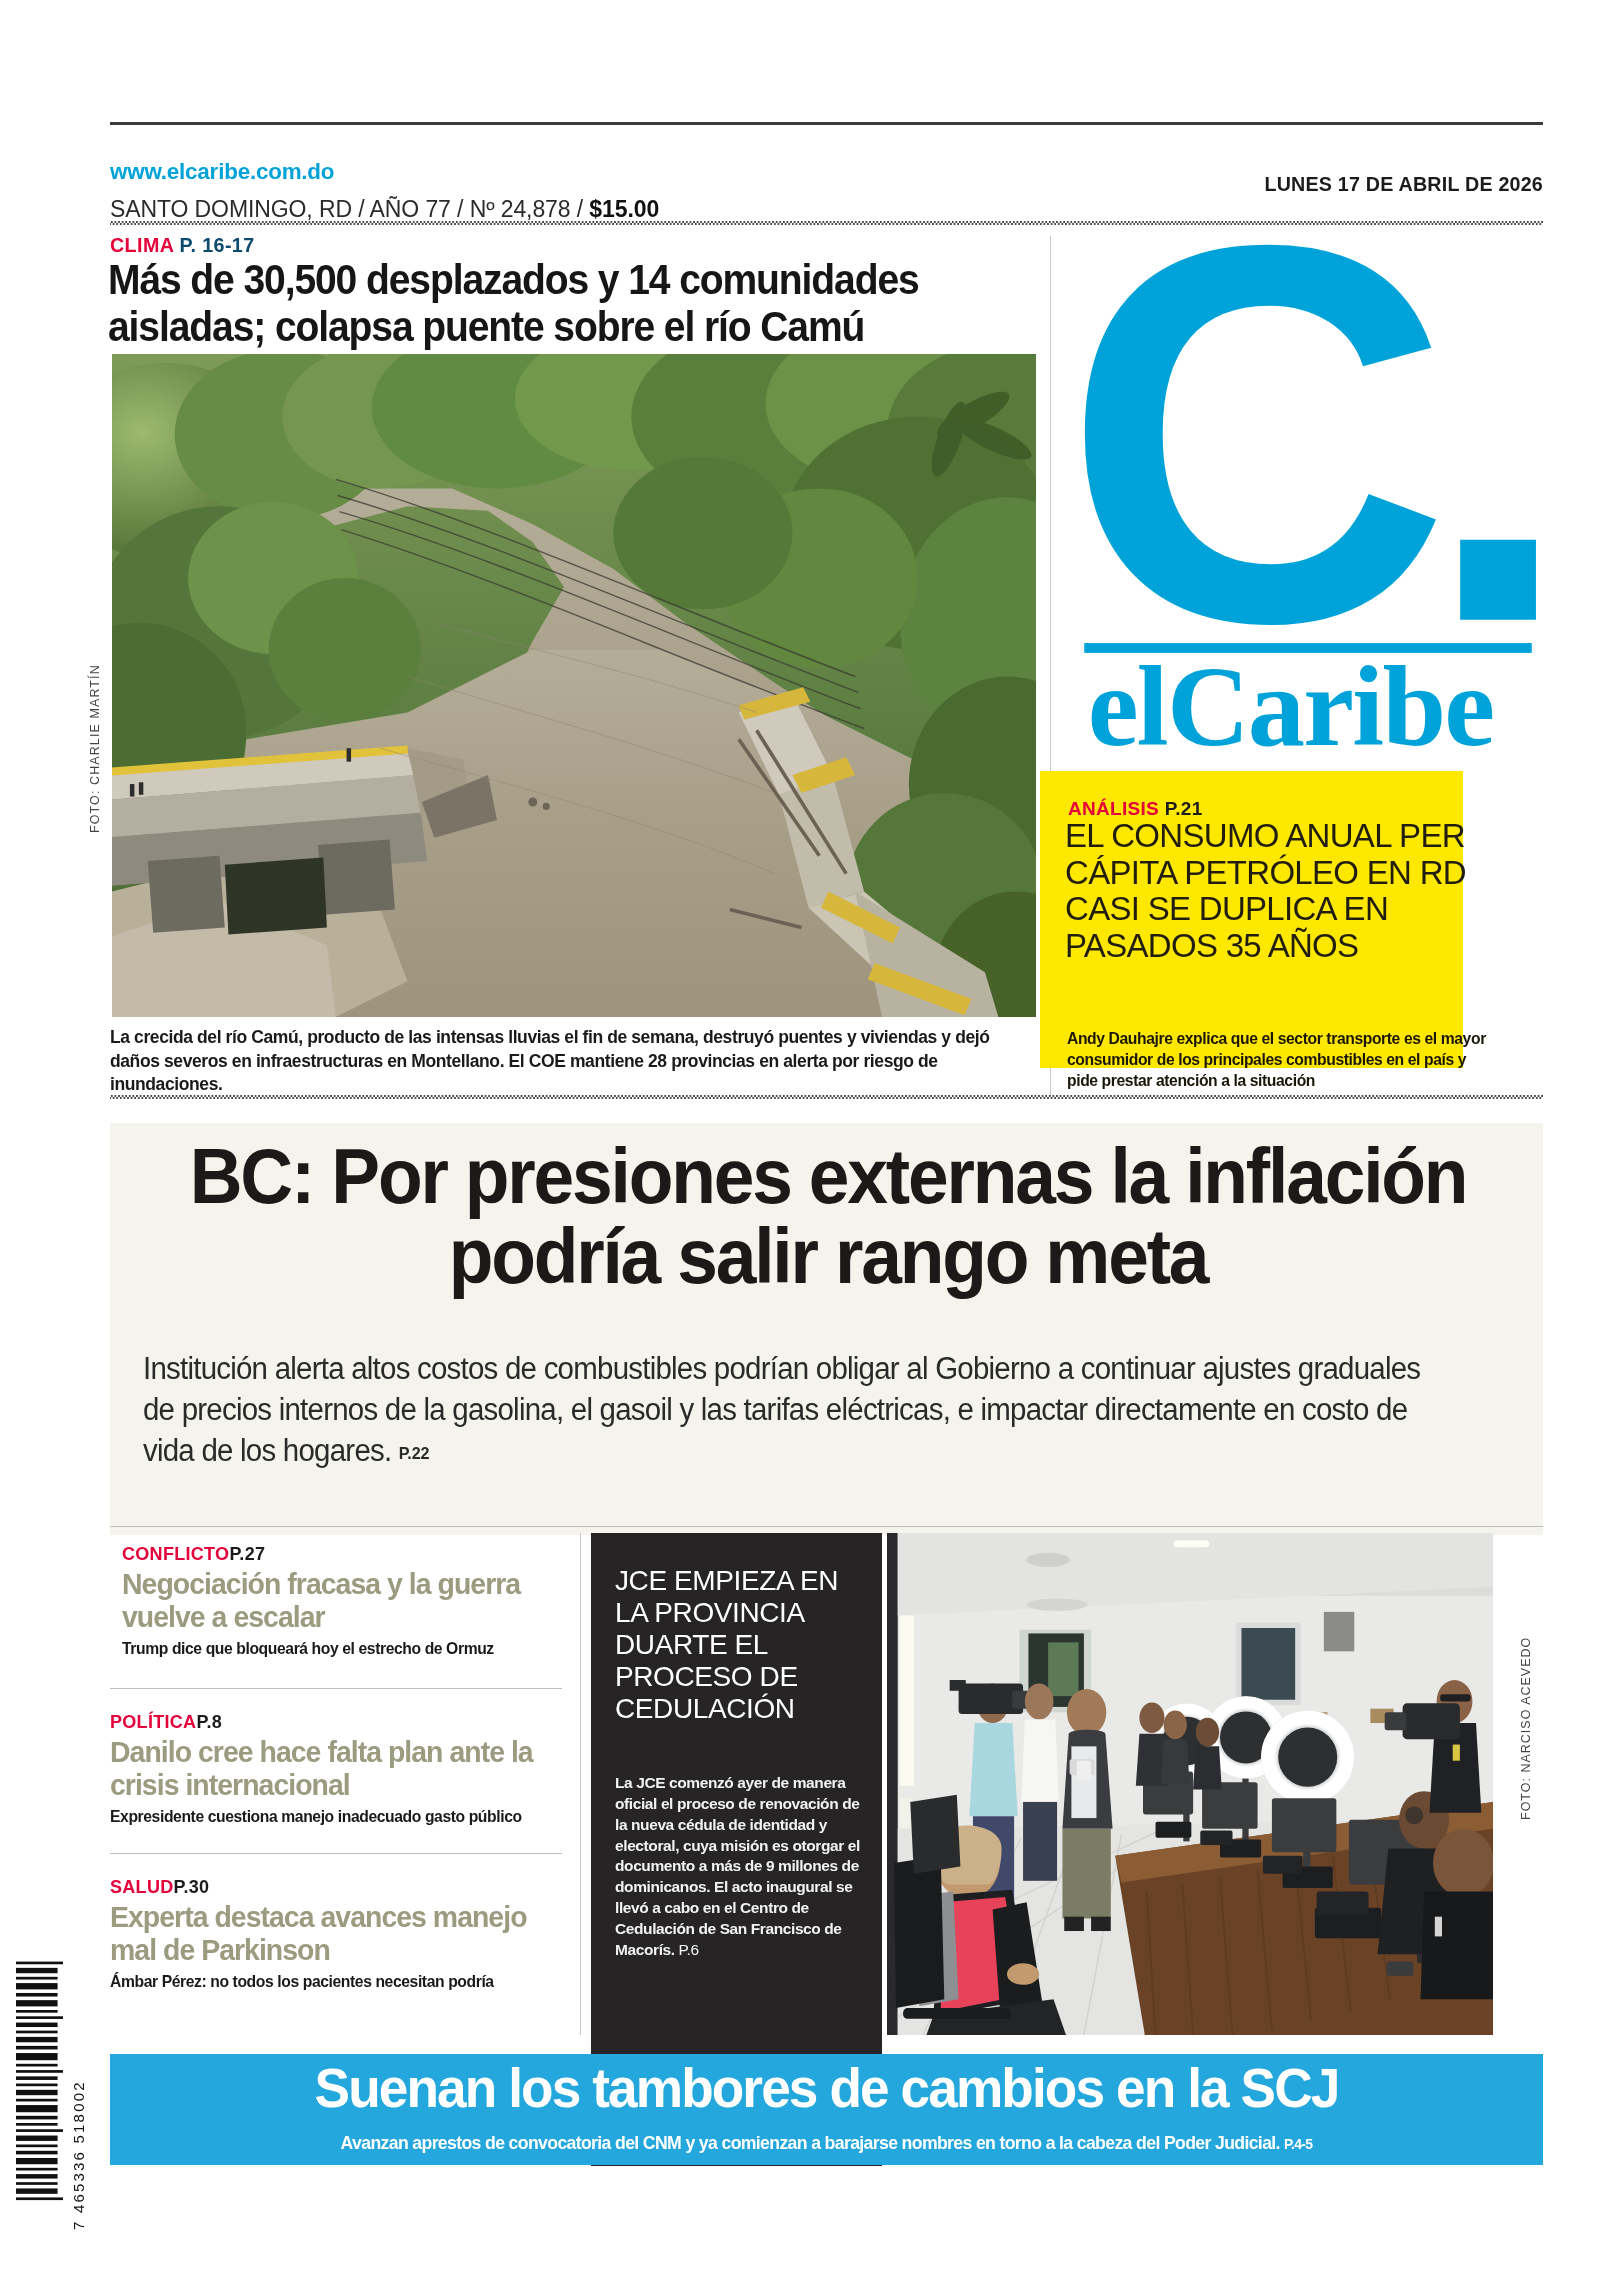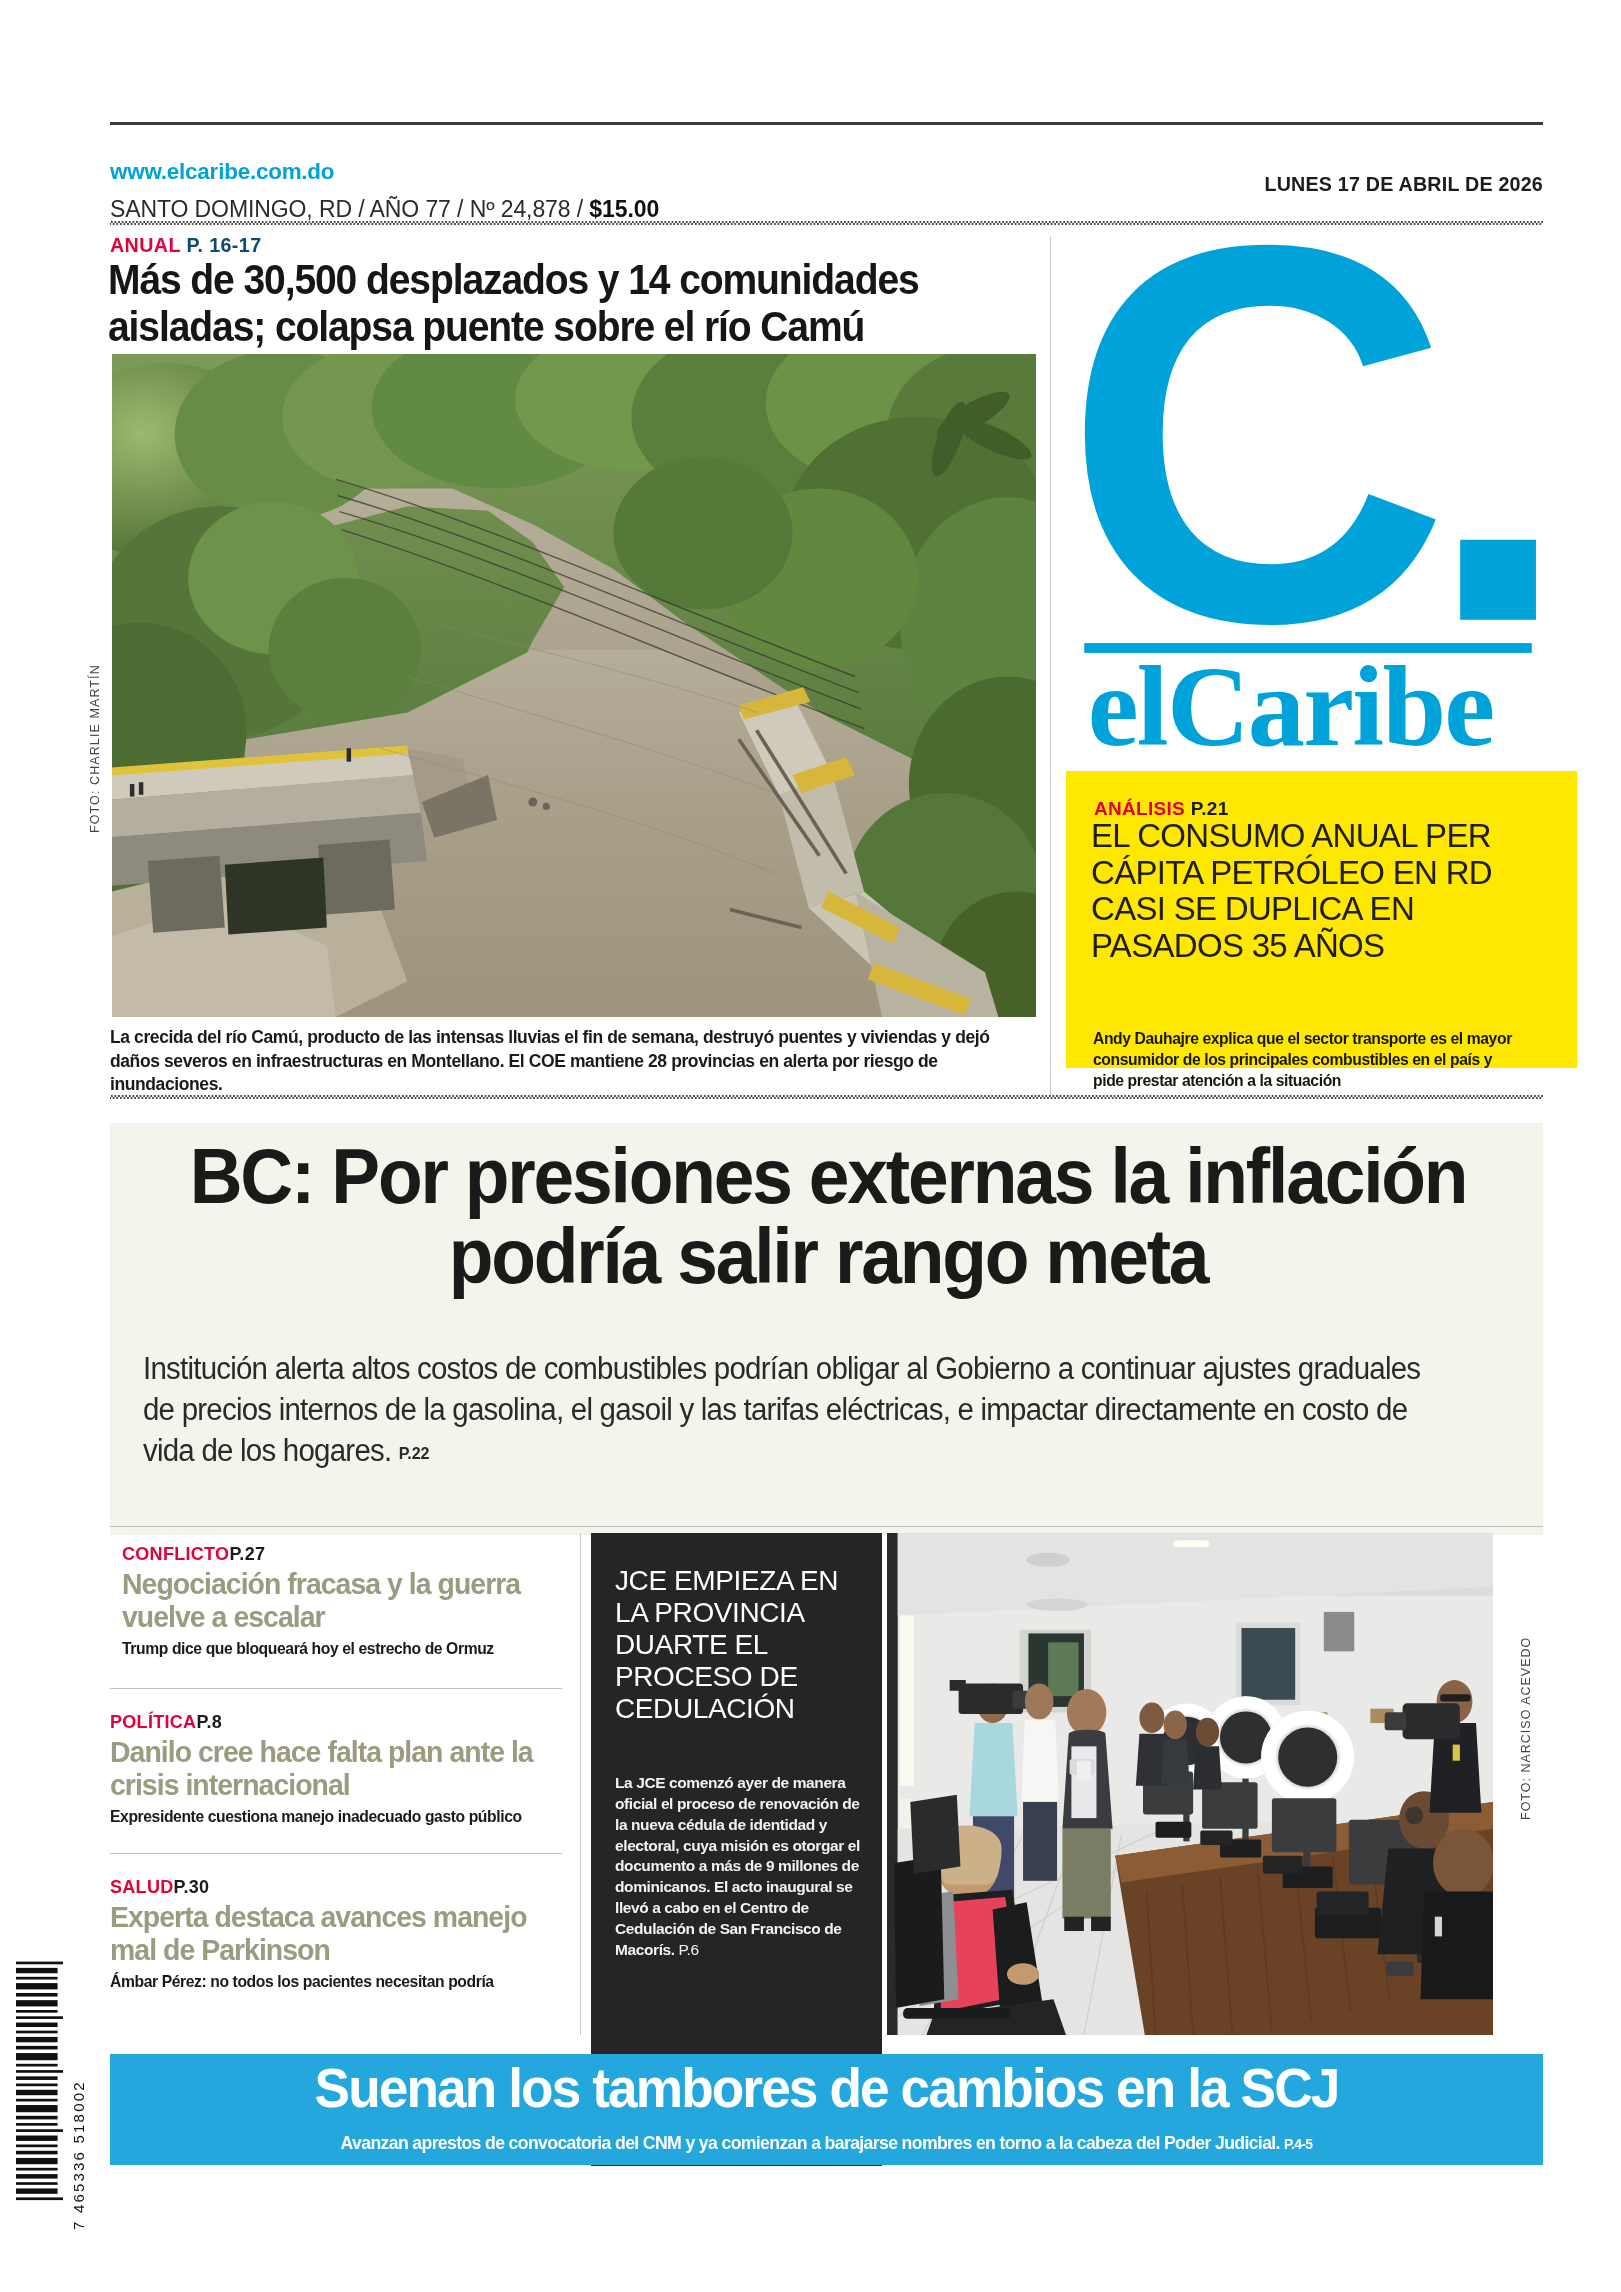--- a/index.html
+++ b/index.html
@@ -96,21 +96,21 @@
   
   .logo-block{
     position:absolute;left:1066px;top:235px;width:477px;height:528px;
   }
   .logo-word{
     position:absolute;left:9px;top:-9px;width:466px;
   }
 
   
   .yellowbox{
-    position:absolute;left:1066px;top:771px;width:511px;height:297px;
+    position:absolute;left:1040px;top:771px;width:423px;height:297px;
     background:#ffe800;
   }
   .yb-kicker{
     position:absolute;left:28px;top:27px;font-size:19px;font-weight:bold;letter-spacing:0.3px;
   }
   .yb-kicker .cat{color:#e4003a;}
   .yb-kicker .pg{color:#1c1c1c;}
   .yb-head{
     position:absolute;left:25px;top:47px;width:434px;
     font-size:33px;line-height:1.11;letter-spacing:-0.7px;
@@ -241,21 +241,21 @@
 
   <div class="masthead">
     <div class="site-url">www.elcaribe.com.do</div>
     <div class="issue-line"><span>SANTO DOMINGO, RD / AÑO 77 / Nº 24,878 / </span><b>$15.00</b></div>
     <div class="date-line">LUNES 17 DE ABRIL DE 2026</div>
   </div>
 
   <div class="dotrule dotrule-1"></div>
 
   <div class="kicker clima-kicker">
-    <span class="cat">ANUAL</span>
+    <span class="cat">CLIMA</span>
     <span class="pg">P. 16-17</span>
   </div>
 
   <div class="lead-head">Más de 30,500 desplazados y 14 comunidades aisladas; colapsa puente  sobre el río Camú</div>
 
   <div class="flood-wrap">
     <svg viewBox="0 0 1032 740" width="924" height="663" preserveAspectRatio="none">
       <defs>
         <linearGradient id="water" x1="0" y1="0" x2="0" y2="1">
           <stop offset="0%" stop-color="#b4ad98"></stop>

